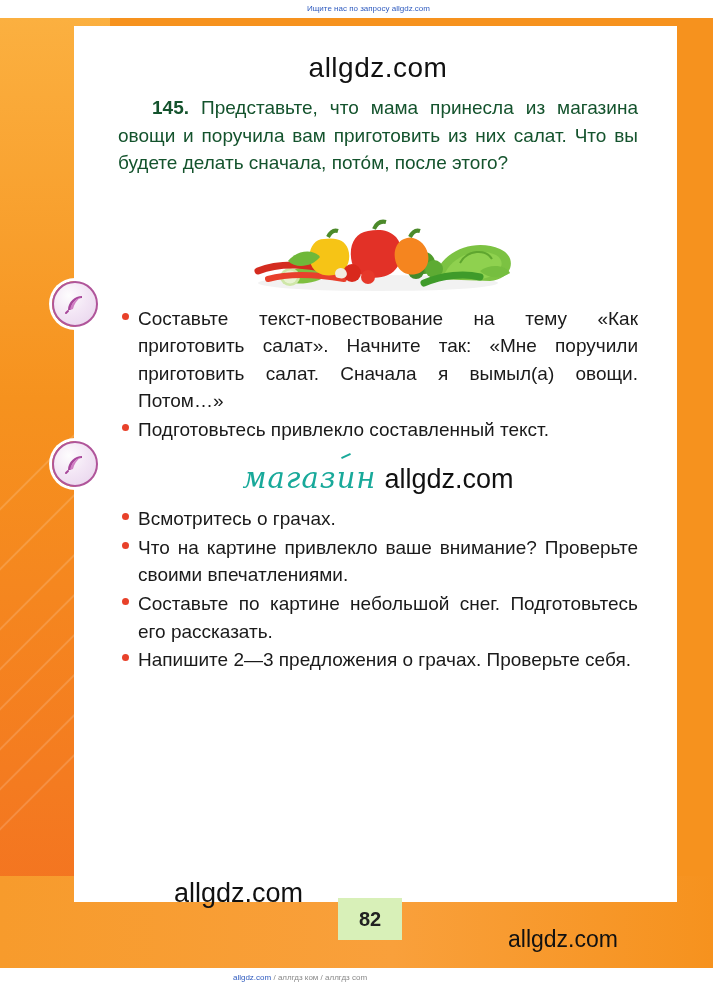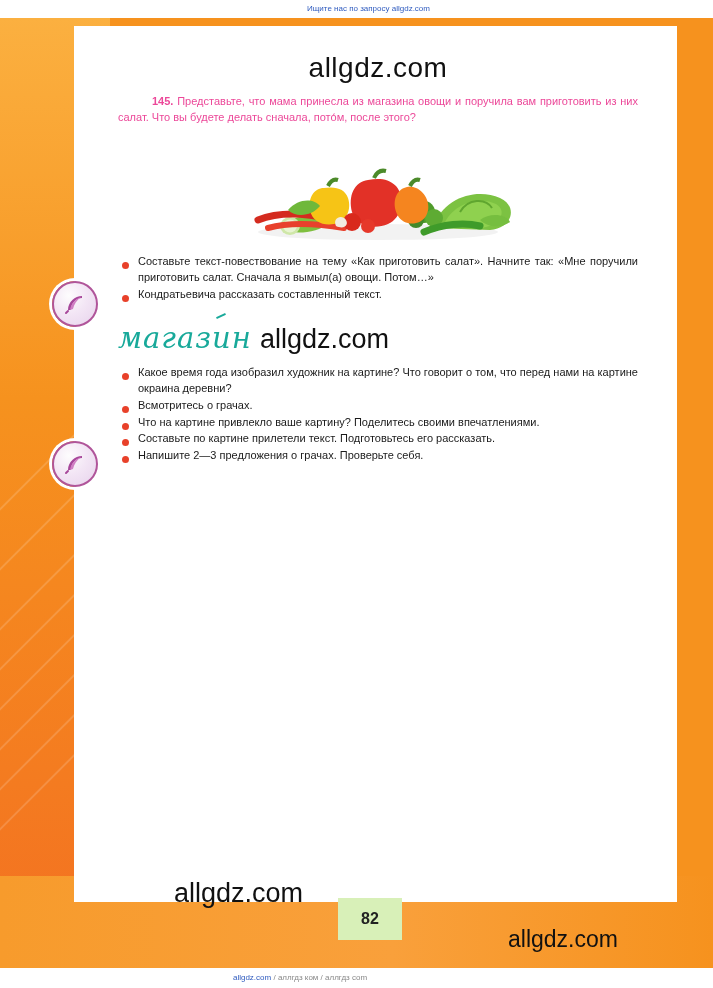--- a/index.html
+++ b/index.html
@@ -92,22 +92,22 @@
   .site-title {
     text-align: center;
     font-size: 28px;
     color: #111;
     letter-spacing: 0.5px;
     margin: 12px 0 10px 0;
     font-family: "Liberation Sans", sans-serif;
   }
 
   .para {
-    font-size: 11px;
-    color: #ec4899;
+    font-size: 19px;
+    color: #14532d;
     line-height: 1.45;
     text-align: justify;
     margin: 0 0 2px 0;
   }
   .num {
     font-weight: bold;
   }
   .indent { text-indent: 34px; }
 
   
@@ -128,40 +128,41 @@
 
   
   ul.bullets {
     list-style: none;
     margin: 4px 0 0 0;
     padding: 0;
   }
   ul.bullets li {
     position: relative;
     padding-left: 20px;
-    font-size: 11px;
+    font-size: 19px;
     line-height: 1.45;
     color: #1a1a1a;
     text-align: justify;
     margin-bottom: 1px;
   }
   ul.bullets li:before {
     content: "";
     position: absolute;
     left: 4px;
     top: 8px;
     width: 7px;
     height: 7px;
     border-radius: 50%;
     background: #e8412a;
   }
 
   
   .hand-row {
     margin: 18px 0 10px 0;
+    text-align: center;
     white-space: nowrap;
   }
   .hand {
     font-family: "DejaVu Serif", serif;
     font-style: italic;
     font-size: 29px;
     color: #18a99a;
     letter-spacing: 1px;
   }
   .hand .stress { position: relative; }
@@ -200,21 +201,21 @@
 
   
   .pagenum {
     position: absolute;
     left: 338px;
     top: 880px;
     width: 64px;
     height: 42px;
     background: #d8f0b8;
     color: #222;
-    font-size: 16px;
+    font-size: 20px;
     font-weight: bold;
     display: flex;
     align-items: center;
     justify-content: center;
   }
 
   
   .wm {
     position: absolute;
     color: #111;
@@ -291,33 +292,32 @@
 
           <path d="M108 90 C104 82, 114 78, 118 84 C121 89, 116 94, 108 90 Z" fill="#f1ece0"></path>
 
           <path d="M60 74 C70 62, 86 62, 92 70 C84 80, 68 82, 60 74 Z" fill="#6fb83a"></path>
           <path d="M252 84 C262 76, 278 78, 282 86 C274 92, 260 92, 252 84 Z" fill="#76be3f"></path>
         </svg>
       </div>
 
       <ul class="bullets">
         <li>Составьте текст-повествование на тему «Как приготовить салат». Начните так: «Мне поручили приготовить салат. Сначала я вымыл(а) овощи. Потом…»</li>
-        <li>Кондратьевича рассказать составленный текст.</li>
+        <li>Подготовьтесь привлекло составленный текст.</li>
       </ul>
 
       <div class="hand-row">
         <span class="hand"><span>магаз</span><span class="stress">и</span><span>н</span></span><span class="wm-inline">allgdz.com</span>
       </div>
 
 
       <ul class="bullets">
-        <li>Какое время года изобразил художник на картине? Что говорит о том, что перед нами на картине окраина деревни?</li>
         <li>Всмотритесь о грачах.</li>
-        <li>Что на картине привлекло ваше картину? Поделитесь своими впечатлениями.</li>
-        <li>Составьте по картине прилетели текст. Подготовьтесь его рассказать.</li>
+        <li>Что на картине привлекло ваше внимание? Проверьте своими впечатлениями.</li>
+        <li>Составьте по картине небольшой снег. Подготовьтесь его рассказать.</li>
         <li>Напишите 2—3 предложения о грачах. Проверьте себя.</li>
       </ul>
 
     </div>
   </div>
 
   <div class="badge" style="left:52px; top:263px;">
     <svg width="24" height="24" viewBox="0 0 24 24">
       <path d="M19 4 C12 4, 5 10, 5 18 L8 18 C8 11, 13 6, 19 6 Z" fill="#a7479a"></path>
       <path d="M18 5 C12 7, 8 12, 7 18 L10 17 C11 12, 14 8, 18 5 Z" fill="#d07fc4"></path>

